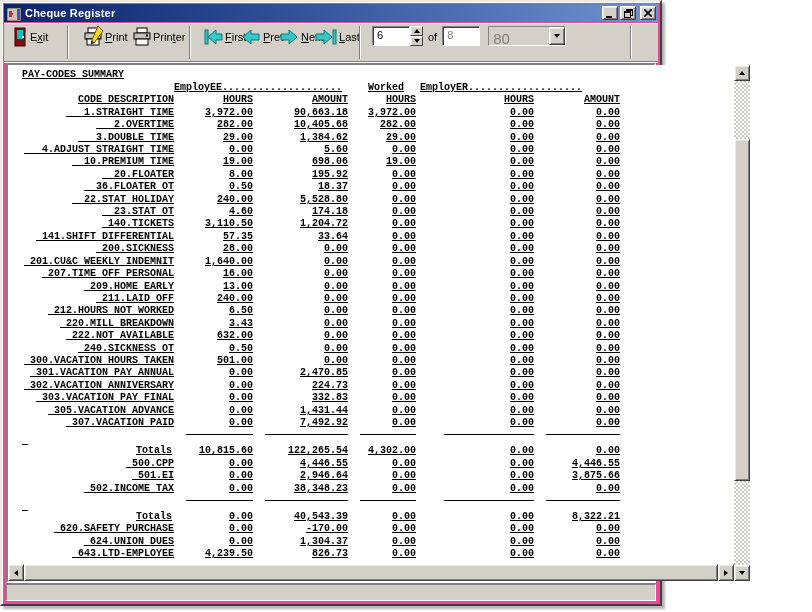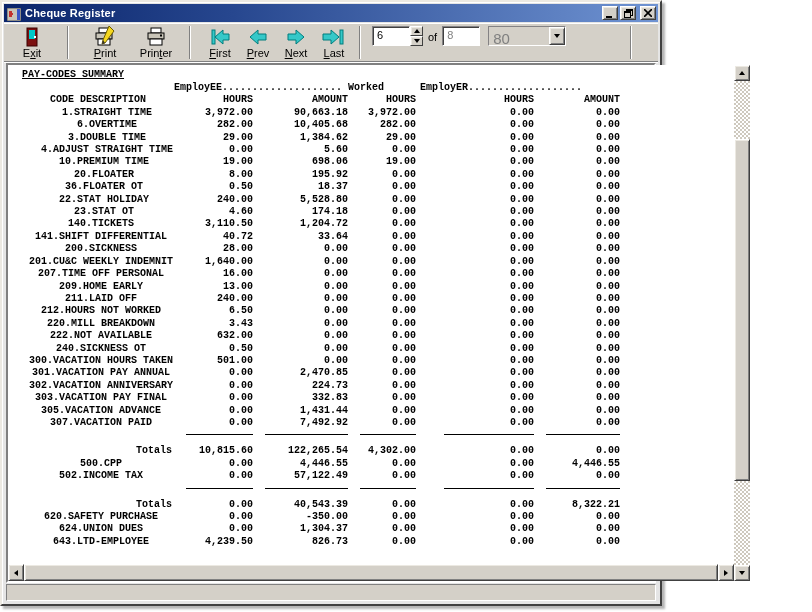--- a/index.html
+++ b/index.html
@@ -1,21 +1,21 @@
 <!DOCTYPE html>
 <html><head>
 <meta charset="utf-8">
 <style>
   * { box-sizing: border-box; margin: 0; padding: 0; }
   html,body { width: 812px; height: 612px; background: #fff; overflow: hidden;
               font-family: "Liberation Sans", sans-serif; }
 
   .window {
     position: absolute; left: 0; top: 0; width: 662px; height: 606px;
-    background: #e5e5e5;
+    background: #ec4899;
     border: 2px solid; border-color: #ECE9E2 #404040 #404040 #ECE9E2;
     box-shadow: 3px 3px 2px rgba(120,120,120,.55), inset 1px 1px 0 #fff;
   }
 
   
   .titlebar {
     position: absolute; left: 2px; top: 2px; right: 2px; height: 18px;
     background: linear-gradient(to right, #0A246A 0%, #27478F 35%, #6F93D2 100%);
     display: flex; align-items: center; padding: 0 2px 0 3px;
   }
@@ -30,21 +30,21 @@
   }
 
   
   .toolbar {
     position: absolute; left: 2px; top: 21px; right: 2px; height: 39px;
     background: #D4D0C8; border-bottom: 1px solid #808080;
     box-shadow: 0 1px 0 #fff, inset 0 1px 0 #fff;
     display: flex; align-items: flex-start; padding: 3px 0 0 6px;
   }
   .tbtn { background: none; border: none; width: 44px; padding: 0; cursor: default;
-          display: flex; flex-direction: column; align-items: center; }
+          display: flex; flex-direction: row; align-items: center; }
   .tbtn .ticon { height: 21px; display: flex; align-items: center; justify-content: center; }
   .tbtn .tlabel { font-family: "Liberation Sans", sans-serif; font-size: 11px; color: #000;
                   line-height: 12px; white-space: nowrap; }
   .tsep { width: 2px; height: 33px; border-left: 1px solid #808080; border-right: 1px solid #fff; }
 
   .sunken { border: 1px solid; border-color: #848284 #fff #fff #848284;
             box-shadow: inset 1px 1px 0 #404040; }
   .pagefield { width: 38px; height: 20px; background: #fff; font-size: 11px;
                font-family: "Liberation Sans", sans-serif; padding: 2px 0 0 4px;
                white-space: nowrap; }
@@ -66,33 +66,33 @@
   .tri-left  { width:0;height:0;border-top:3px solid transparent;border-bottom:3px solid transparent;border-right:4px solid #000; }
   .tri-right { width:0;height:0;border-top:3px solid transparent;border-bottom:3px solid transparent;border-left:4px solid #000; }
 
   
   .frame {
     position: absolute; left: 4px; right: 4px; top: 61px; height: 520px;
     border: 2px solid; border-color: #808080 #fff #fff #808080; background: #D4D0C8;
     display: grid; grid-template-columns: 1fr 16px; grid-template-rows: 1fr 17px;
   }
   .viewport { grid-column: 1; grid-row: 1; background: #fff; overflow: hidden;
-              position: relative; padding: 3px 0 0 14px; }
+              position: relative; padding: 3px 0 0 14px; text-decoration: underline; }
   .rtitle { font-family: "Liberation Mono", "DejaVu Sans Mono", monospace;
             font-size: 10px; font-weight: bold; text-decoration: underline;
             line-height: 13px; white-space: pre; }
   table.report { table-layout: fixed; border-collapse: collapse; width: 598px; margin-top: 1px;
                  font-family: "Liberation Mono", "DejaVu Sans Mono", monospace;
                  font-size: 10px; font-weight: bold; color: #000; }
   table.report td { padding: 0; line-height: 12.4px; height: 12.4px; white-space: pre; overflow: visible; }
-  td.desc { text-align: center; }
+  td.desc { text-align: right; }
   td.desc.totals { text-align: right; padding-right: 2px; }
   td.num  { text-align: right; }
   td.ghdr { text-align: left; }
-  td.ghdr.worked { text-align: left; padding-right: 12px; }
+  td.ghdr.worked { text-align: right; padding-right: 12px; }
   td.ghdr.emplr  { padding-left: 4px; }
   tr.seprow td { height: 7px; line-height: 7px; }
   .sepline { border-top: 1px solid #000; margin-left: 12px; margin-top: 4px; }
   td.sepcell:nth-child(5) .sepline { margin-left: 28px; }
   tr.blankrow td { height: 9px; line-height: 9px; }
 
   
   .track-pat { background-color: #fff;
     background-image:
       linear-gradient(45deg,#CEC9BE 25%,transparent 25%,transparent 75%,#CEC9BE 75%),
@@ -284,21 +284,21 @@
         <tbody>
             <tr>
               <td class="desc">   1.STRAIGHT TIME</td>
               <td class="num">3,972.00</td>
               <td class="num">90,663.18</td>
               <td class="num">3,972.00</td>
               <td class="num">0.00</td>
               <td class="num">0.00</td>
             </tr>
             <tr>
-              <td class="desc">   6.OVERTIME</td>
+              <td class="desc">   2.OVERTIME</td>
               <td class="num">282.00</td>
               <td class="num">10,405.68</td>
               <td class="num">282.00</td>
               <td class="num">0.00</td>
               <td class="num">0.00</td>
             </tr>
             <tr>
               <td class="desc">   3.DOUBLE TIME</td>
               <td class="num">29.00</td>
               <td class="num">1,384.62</td>
@@ -357,21 +357,21 @@
             <tr>
               <td class="desc"> 140.TICKETS</td>
               <td class="num">3,110.50</td>
               <td class="num">1,204.72</td>
               <td class="num">0.00</td>
               <td class="num">0.00</td>
               <td class="num">0.00</td>
             </tr>
             <tr>
               <td class="desc"> 141.SHIFT DIFFERENTIAL</td>
-              <td class="num">40.72</td>
+              <td class="num">57.35</td>
               <td class="num">33.64</td>
               <td class="num">0.00</td>
               <td class="num">0.00</td>
               <td class="num">0.00</td>
             </tr>
             <tr>
               <td class="desc"> 200.SICKNESS</td>
               <td class="num">28.00</td>
               <td class="num">0.00</td>
               <td class="num">0.00</td>
@@ -511,23 +511,31 @@
             </tr>
             <tr>
               <td class="desc"> 500.CPP</td>
               <td class="num">0.00</td>
               <td class="num">4,446.55</td>
               <td class="num">0.00</td>
               <td class="num">0.00</td>
               <td class="num">4,446.55</td>
             </tr>
             <tr>
+              <td class="desc"> 501.EI</td>
+              <td class="num">0.00</td>
+              <td class="num">2,946.64</td>
+              <td class="num">0.00</td>
+              <td class="num">0.00</td>
+              <td class="num">3,875.66</td>
+            </tr>
+            <tr>
               <td class="desc"> 502.INCOME TAX</td>
               <td class="num">0.00</td>
-              <td class="num">57,122.49</td>
+              <td class="num">38,348.23</td>
               <td class="num">0.00</td>
               <td class="num">0.00</td>
               <td class="num">0.00</td>
             </tr>
             <tr class="seprow">
               <td></td>
               <td class="sepcell"><div class="sepline"></div></td>
               <td class="sepcell"><div class="sepline"></div></td>
               <td class="sepcell"><div class="sepline"></div></td>
               <td class="sepcell"><div class="sepline"></div></td>
@@ -540,21 +548,21 @@
               <td class="desc totals">Totals</td>
               <td class="num">0.00</td>
               <td class="num">40,543.39</td>
               <td class="num">0.00</td>
               <td class="num">0.00</td>
               <td class="num">8,322.21</td>
             </tr>
             <tr>
               <td class="desc"> 620.SAFETY PURCHASE</td>
               <td class="num">0.00</td>
-              <td class="num">-350.00</td>
+              <td class="num">-170.00</td>
               <td class="num">0.00</td>
               <td class="num">0.00</td>
               <td class="num">0.00</td>
             </tr>
             <tr>
               <td class="desc"> 624.UNION DUES</td>
               <td class="num">0.00</td>
               <td class="num">1,304.37</td>
               <td class="num">0.00</td>
               <td class="num">0.00</td>

